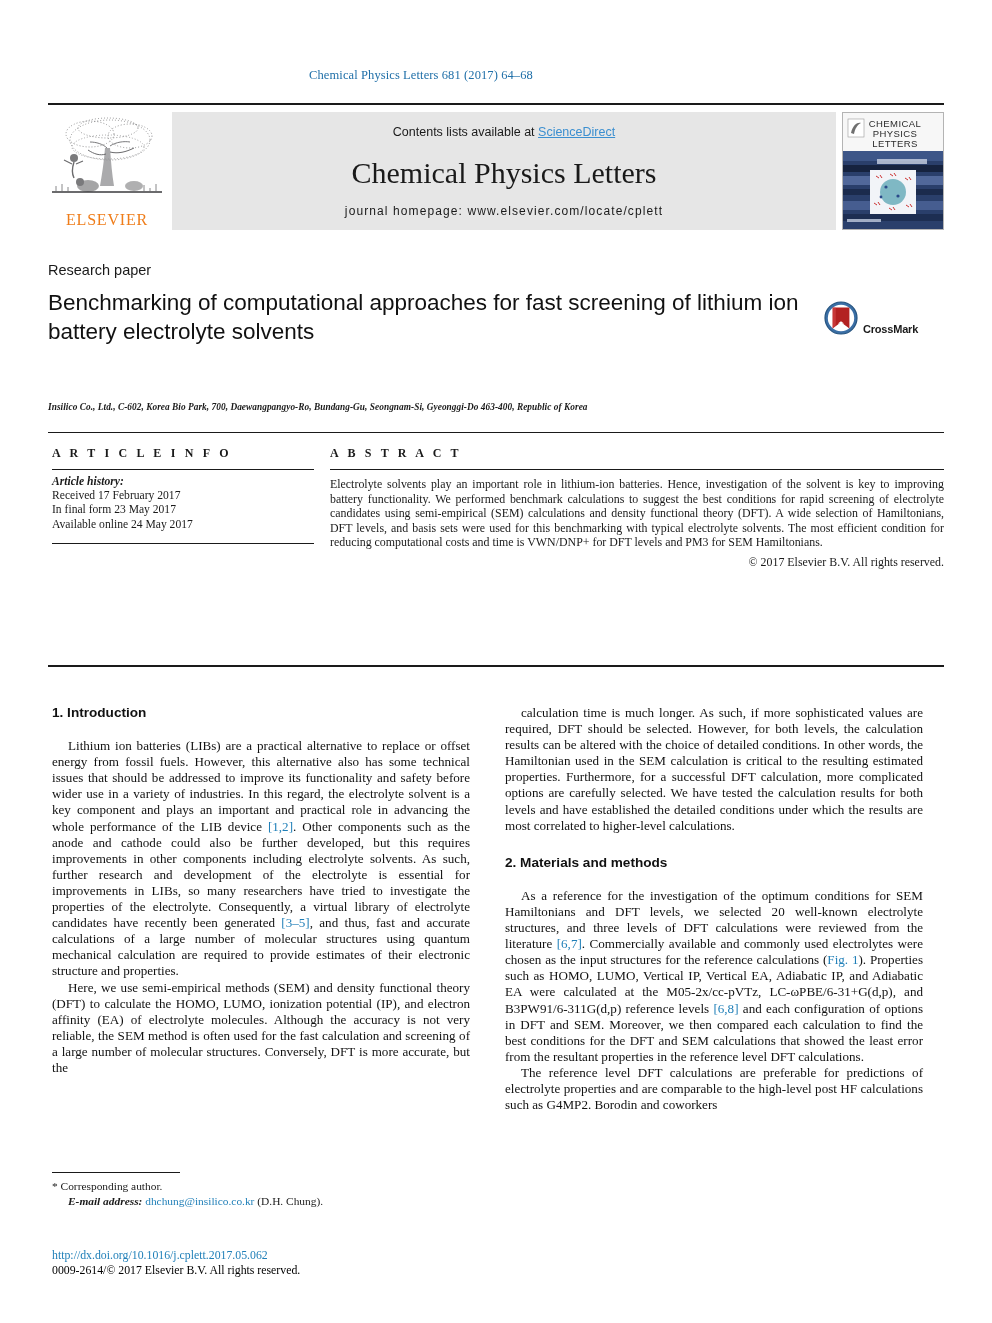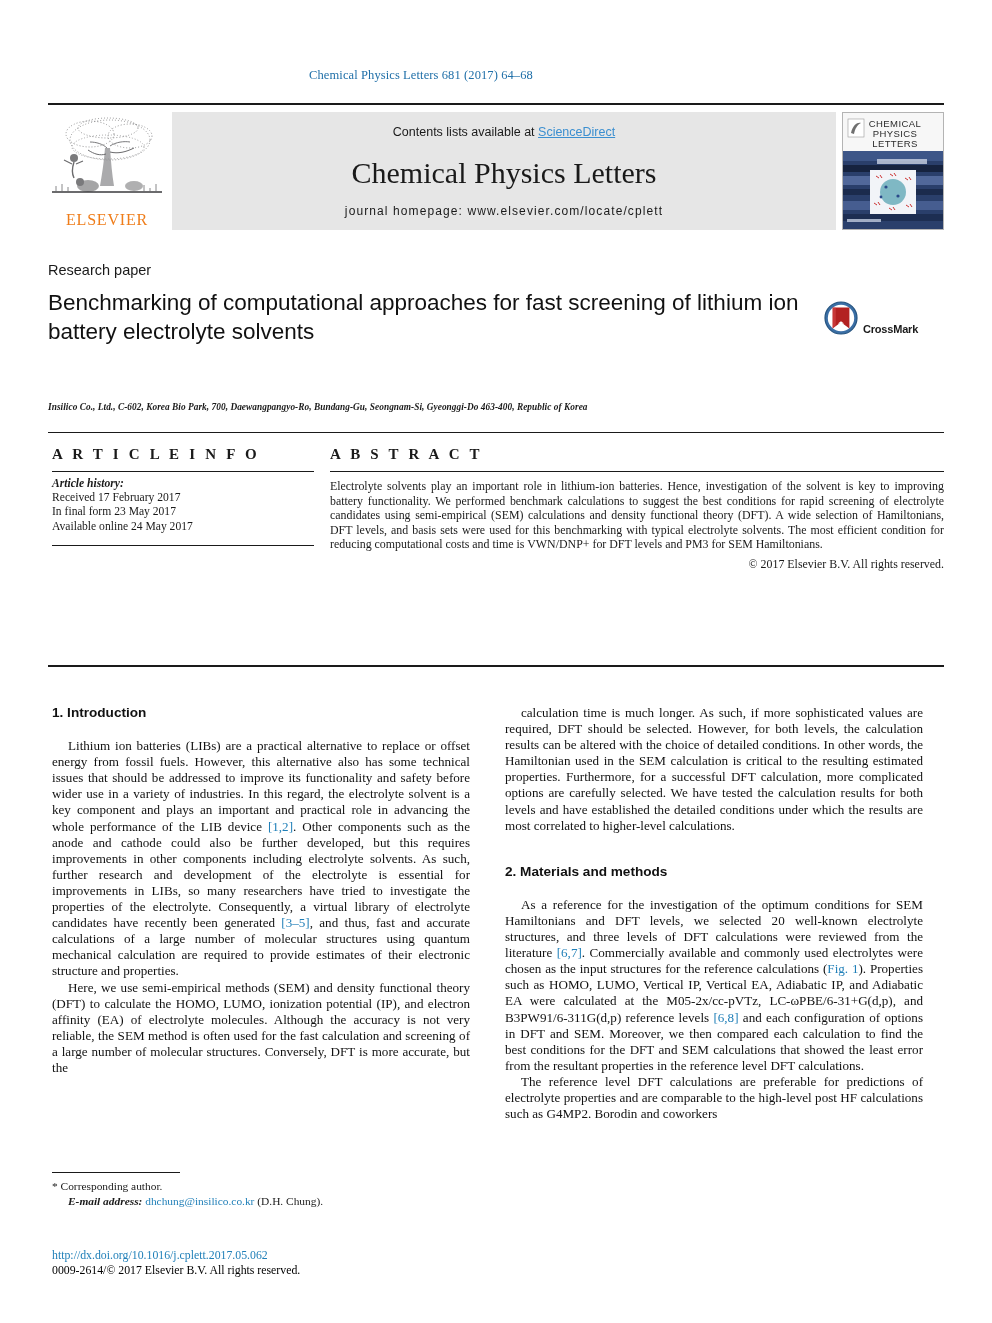--- a/index.html
+++ b/index.html
@@ -198,21 +198,21 @@
     width: 262px;
   }
   .abs-col {
     position: absolute;
     left: 330px; top: 446px;
     width: 614px;
   }
   .sec-caps {
     font-family: "Liberation Serif", serif;
     font-weight: bold;
-    font-size: 15px;
+    font-size: 12px;
     letter-spacing: 3.2px;
     color: #1a1a1a;
   }
   .thin-rule {
     border-top: 1.4px solid #1a1a1a;
     margin-top: 8px;
   }
   .info-block {
     font-family: "Liberation Serif", serif;
     font-size: 11.6px;
@@ -258,21 +258,21 @@
   .col-left { left: 52px; }
   .col-right { left: 505px; }
 
   .body-col h2 {
     font-family: "Liberation Sans", sans-serif;
     font-size: 13.6px;
     font-weight: bold;
     margin: 0 0 17px 0;
     text-align: left;
   }
-  .body-col h2.spaced { margin-top: 30px; }
+  .body-col h2.spaced { margin-top: 21px; }
   .body-col p {
     margin: 0;
     text-indent: 16px;
   }
   .ref-link { color: #1f7fb8; }
 
   
   .footnote {
     position: absolute;
     left: 52px; top: 1172px;

